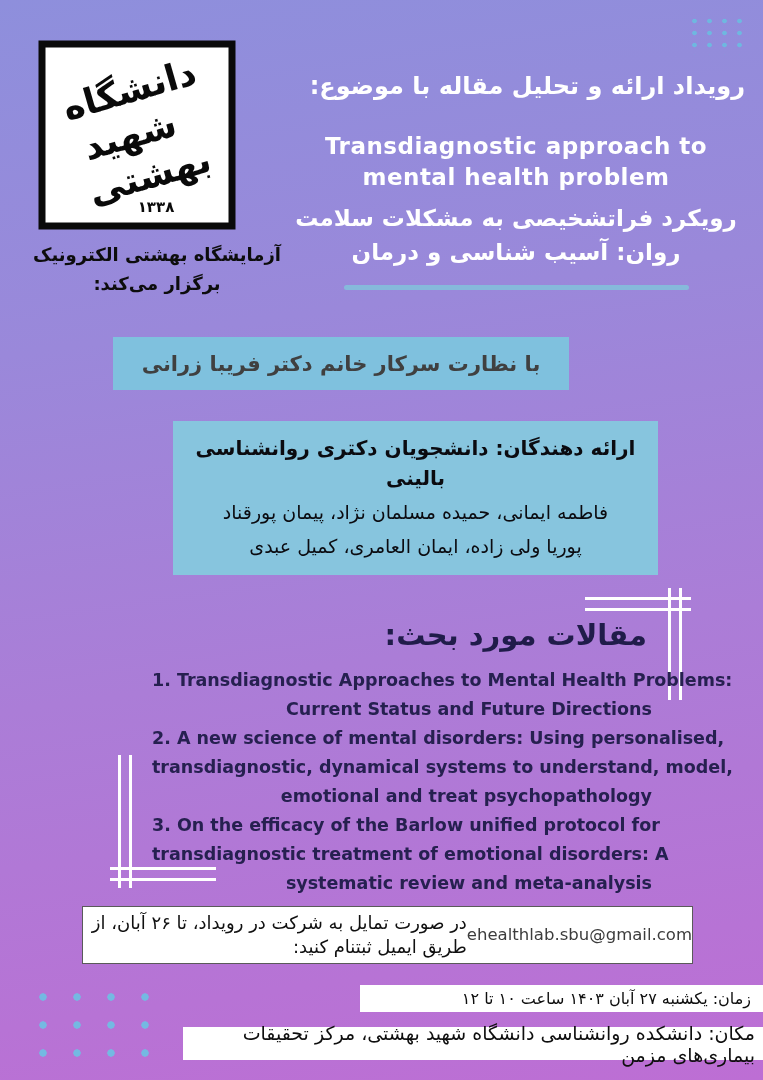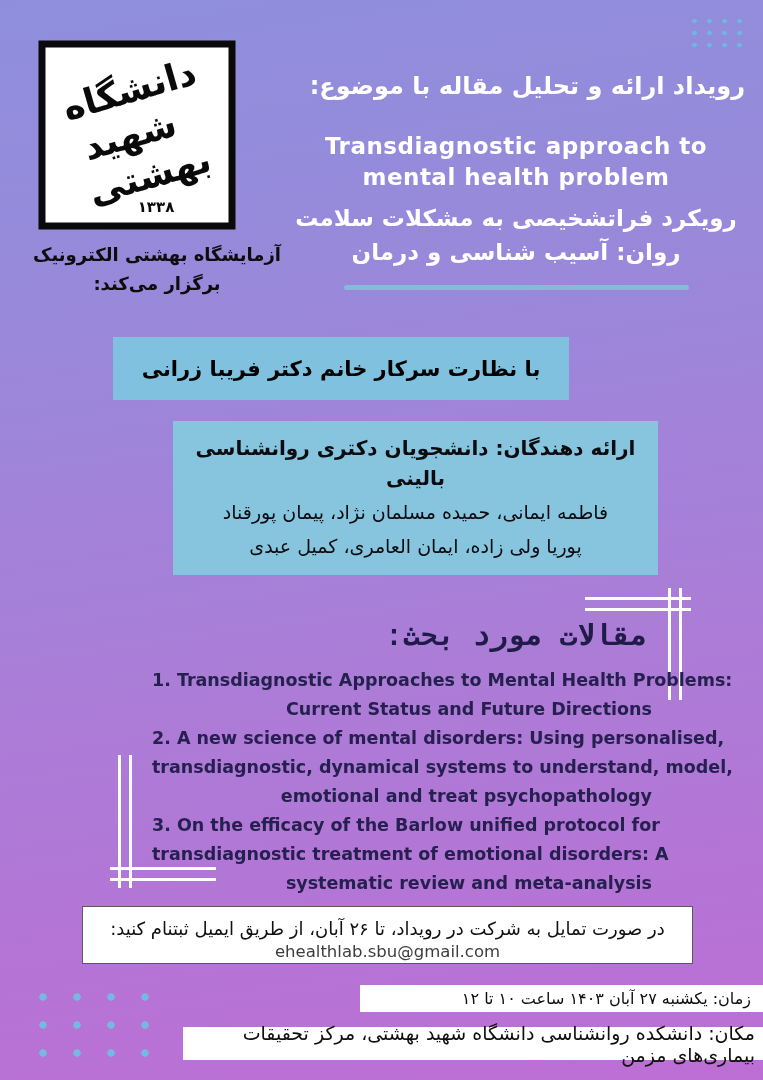--- a/index.html
+++ b/index.html
@@ -19,45 +19,45 @@
   .logo svg{display:block;}
   .organizer{position:absolute;left:32px;top:240px;width:250px;text-align:center;
     color:#0d0d0d;font-weight:bold;font-size:18px;line-height:29px;}
   
   .header{position:absolute;left:285px;top:55px;width:462px;color:#fff;margin-top:16px;}
   .kicker{font-size:24px;font-weight:bold;text-align:right;padding-right:2px;line-height:30px;}
   .title-en{margin-top:30px;text-align:center;font-size:23px;font-weight:bold;line-height:31px;letter-spacing:.5px;}
   .title-fa{margin-top:8px;text-align:center;font-size:23px;font-weight:bold;line-height:34px;}
   .underline{width:345px;height:5px;background:#86b9db;border-radius:3px;margin:16px auto 0;}
   
-  .box-supervision{position:absolute;left:113px;top:337px;width:456px;height:63px;background:#7fc1de;
-    display:flex;align-items:center;justify-content:center;color:#000000;font-size:21px;font-weight:bold;}
+  .box-supervision{position:absolute;left:113px;top:337px;width:456px;height:53px;background:#7fc1de;
+    display:flex;align-items:center;justify-content:center;color:#404040;font-size:21px;font-weight:bold;}
   .box-presenters{position:absolute;left:173px;top:421px;width:485px;background:#87c5de;
     text-align:center;color:#0b0b10;padding:12px 6px 14px;box-sizing:border-box;}
   .box-presenters .bold{font-size:20px;font-weight:bold;line-height:30px;}
   .box-presenters .names{font-size:19px;line-height:30px;margin-top:4px;}
   
   .line{position:absolute;background:#fff;}
   .tr-h1{left:585px;top:597px;width:106px;height:3px;}
   .tr-h2{left:585px;top:608px;width:106px;height:3px;}
   .tr-v1{left:668px;top:588px;width:3px;height:112px;}
   .tr-v2{left:679px;top:588px;width:3px;height:112px;}
   .bl-v1{left:118px;top:755px;width:3px;height:133px;}
   .bl-v2{left:129px;top:755px;width:3px;height:133px;}
   .bl-h1{left:110px;top:867px;width:106px;height:3px;}
   .bl-h2{left:110px;top:878px;width:106px;height:3px;}
   
   .articles-heading{position:absolute;right:116px;top:618px;color:#201c4a;
-    font-size:29px;font-weight:600;font-family:Liberation Mono, monospace;}
+    font-size:29px;font-weight:600;}
   .articles{position:absolute;left:152px;top:666px;width:500px;color:#262050;
     font-size:17.5px;font-weight:bold;line-height:29px;text-align:right;white-space:nowrap;}
   
   .registration{position:absolute;left:82px;top:906px;width:611px;height:58px;background:#fff;
-    border:1px solid #5a5a5a;box-sizing:border-box;display:flex;flex-direction:column;
-    align-items:center;justify-content:flex-end;}
+    border:1px solid #5a5a5a;box-sizing:border-box;display:flex;flex-direction:row;
+    align-items:center;justify-content:center;}
   .registration .fa{color:#101010;font-size:18px;line-height:24px;}
   .registration .email{color:#3c3c3c;font-size:16.5px;line-height:22px;direction:ltr;}
   
   .strip{position:absolute;background:#fff;display:flex;align-items:center;color:#0e0e0e;box-sizing:border-box;}
   .strip-time{left:360px;top:985px;width:403px;height:27px;font-size:16px;padding-right:12px;}
   .strip-location{left:183px;top:1027px;width:580px;height:33px;font-size:19px;padding-right:8px;}
 </style>
 </head>
 <body>
 

